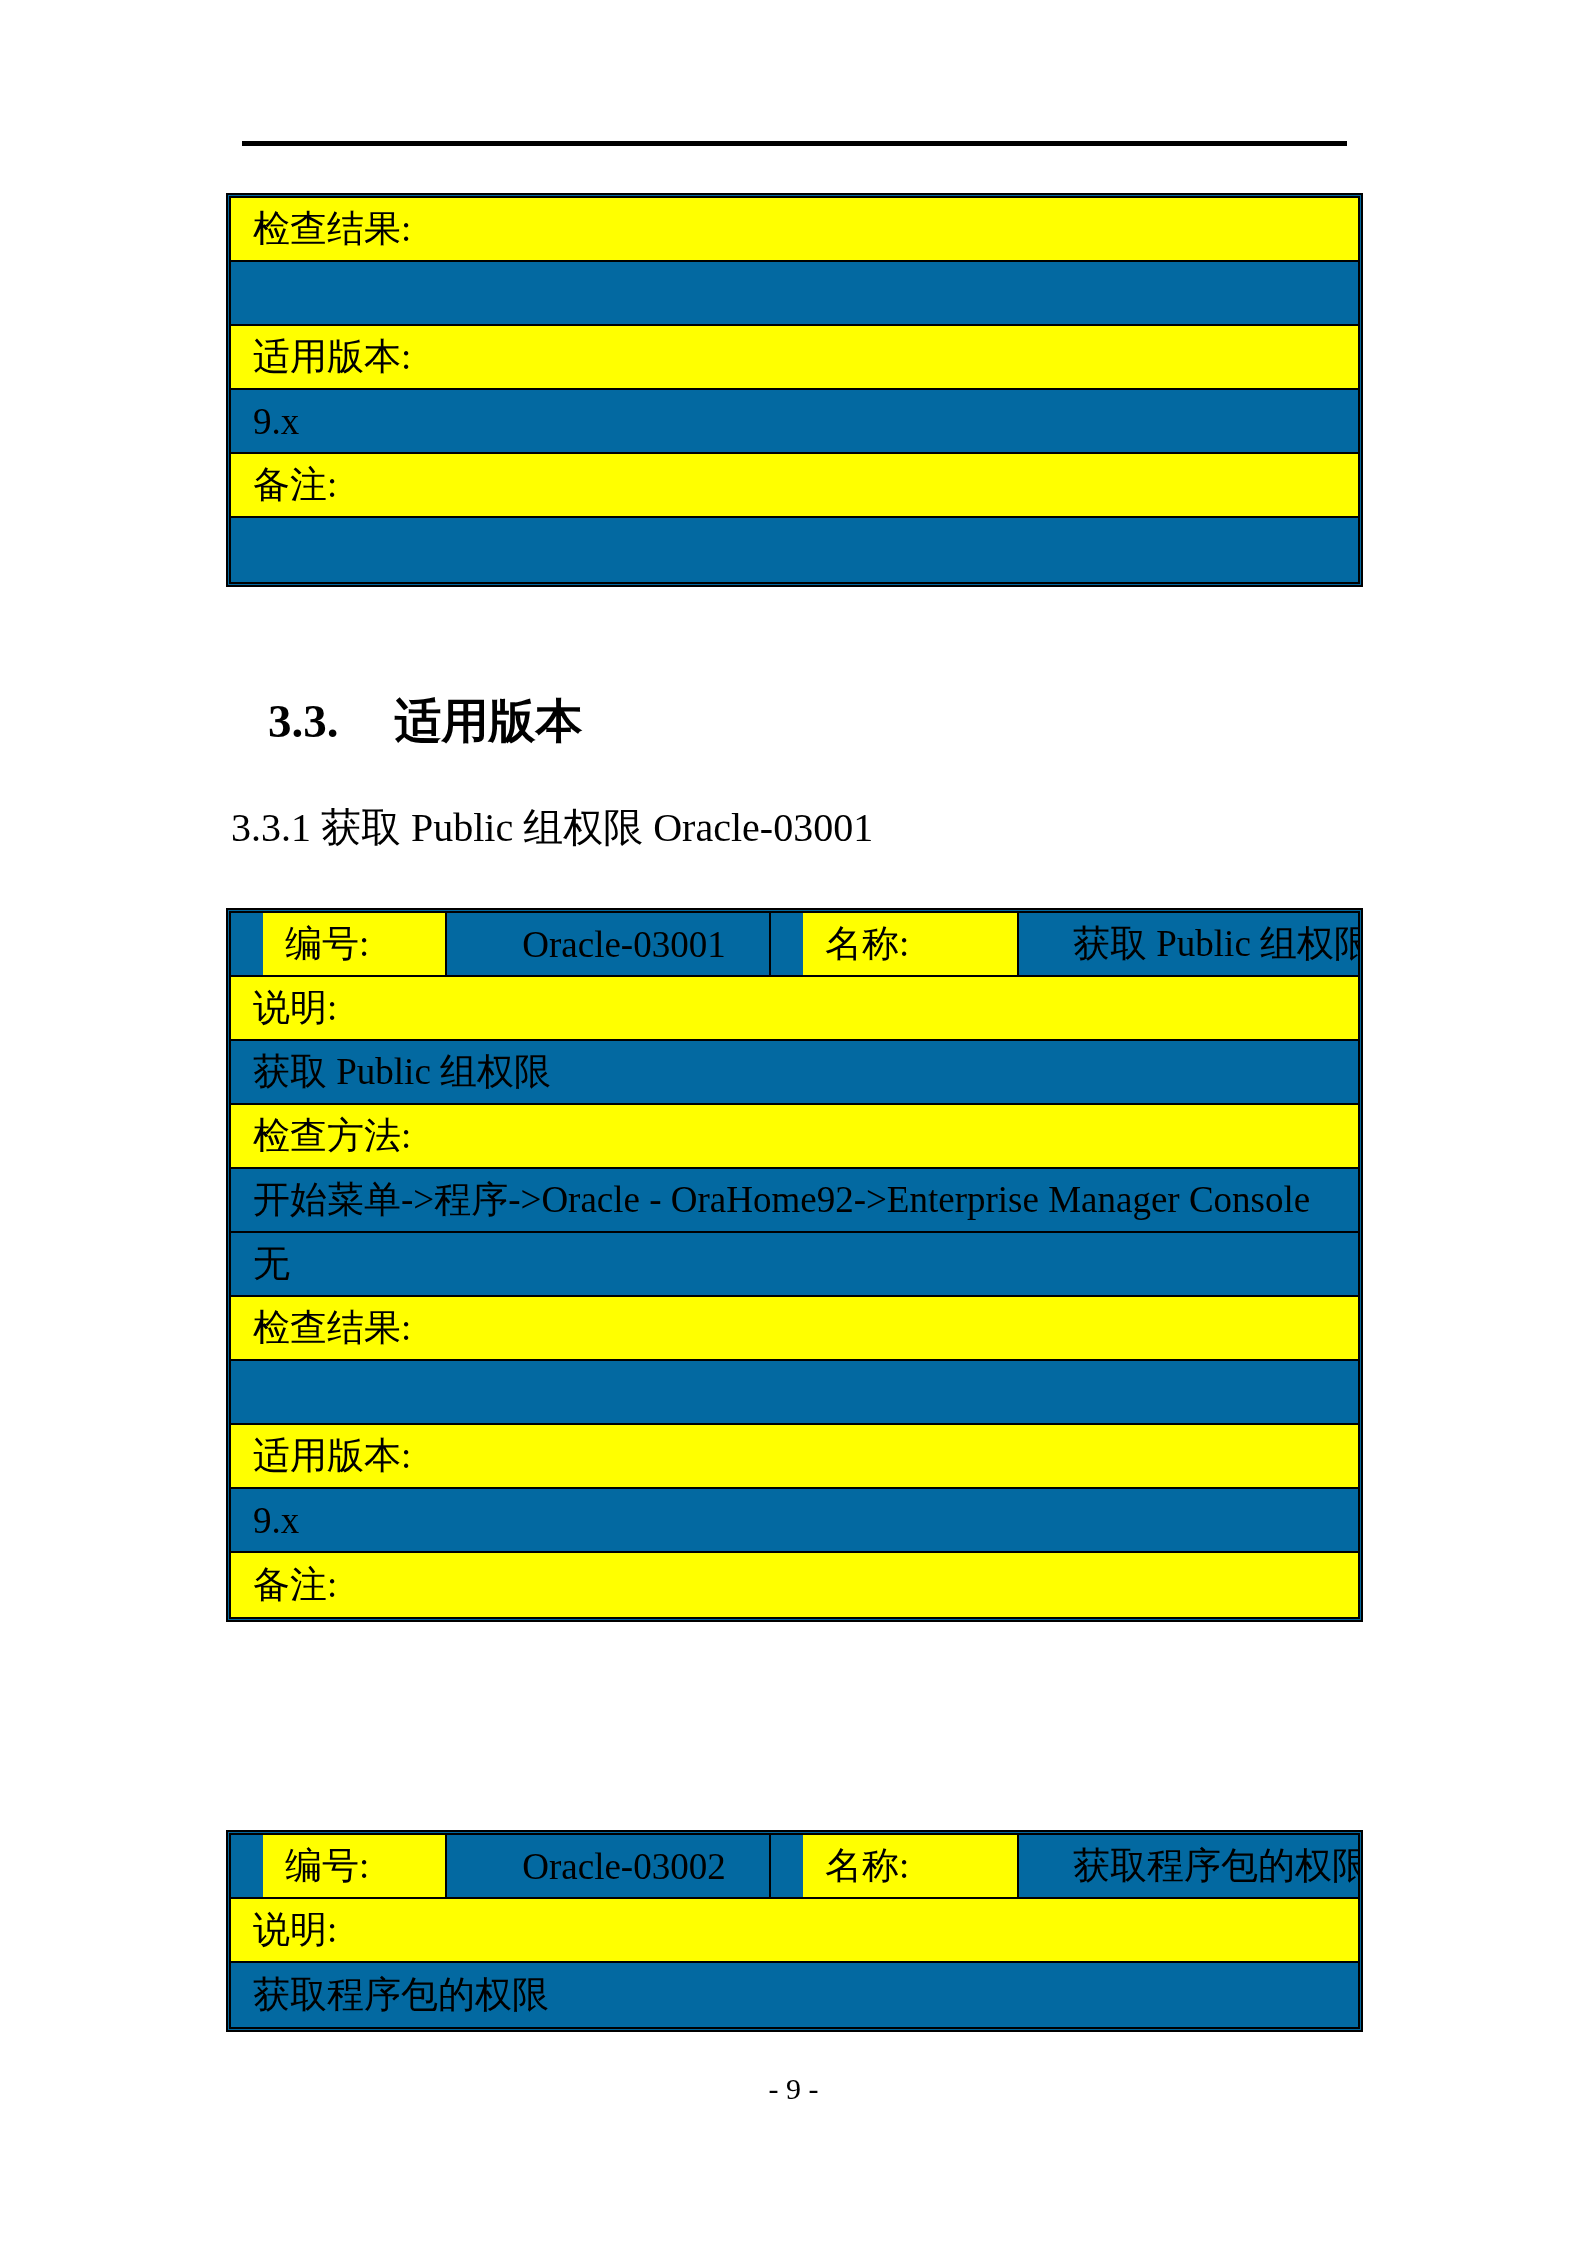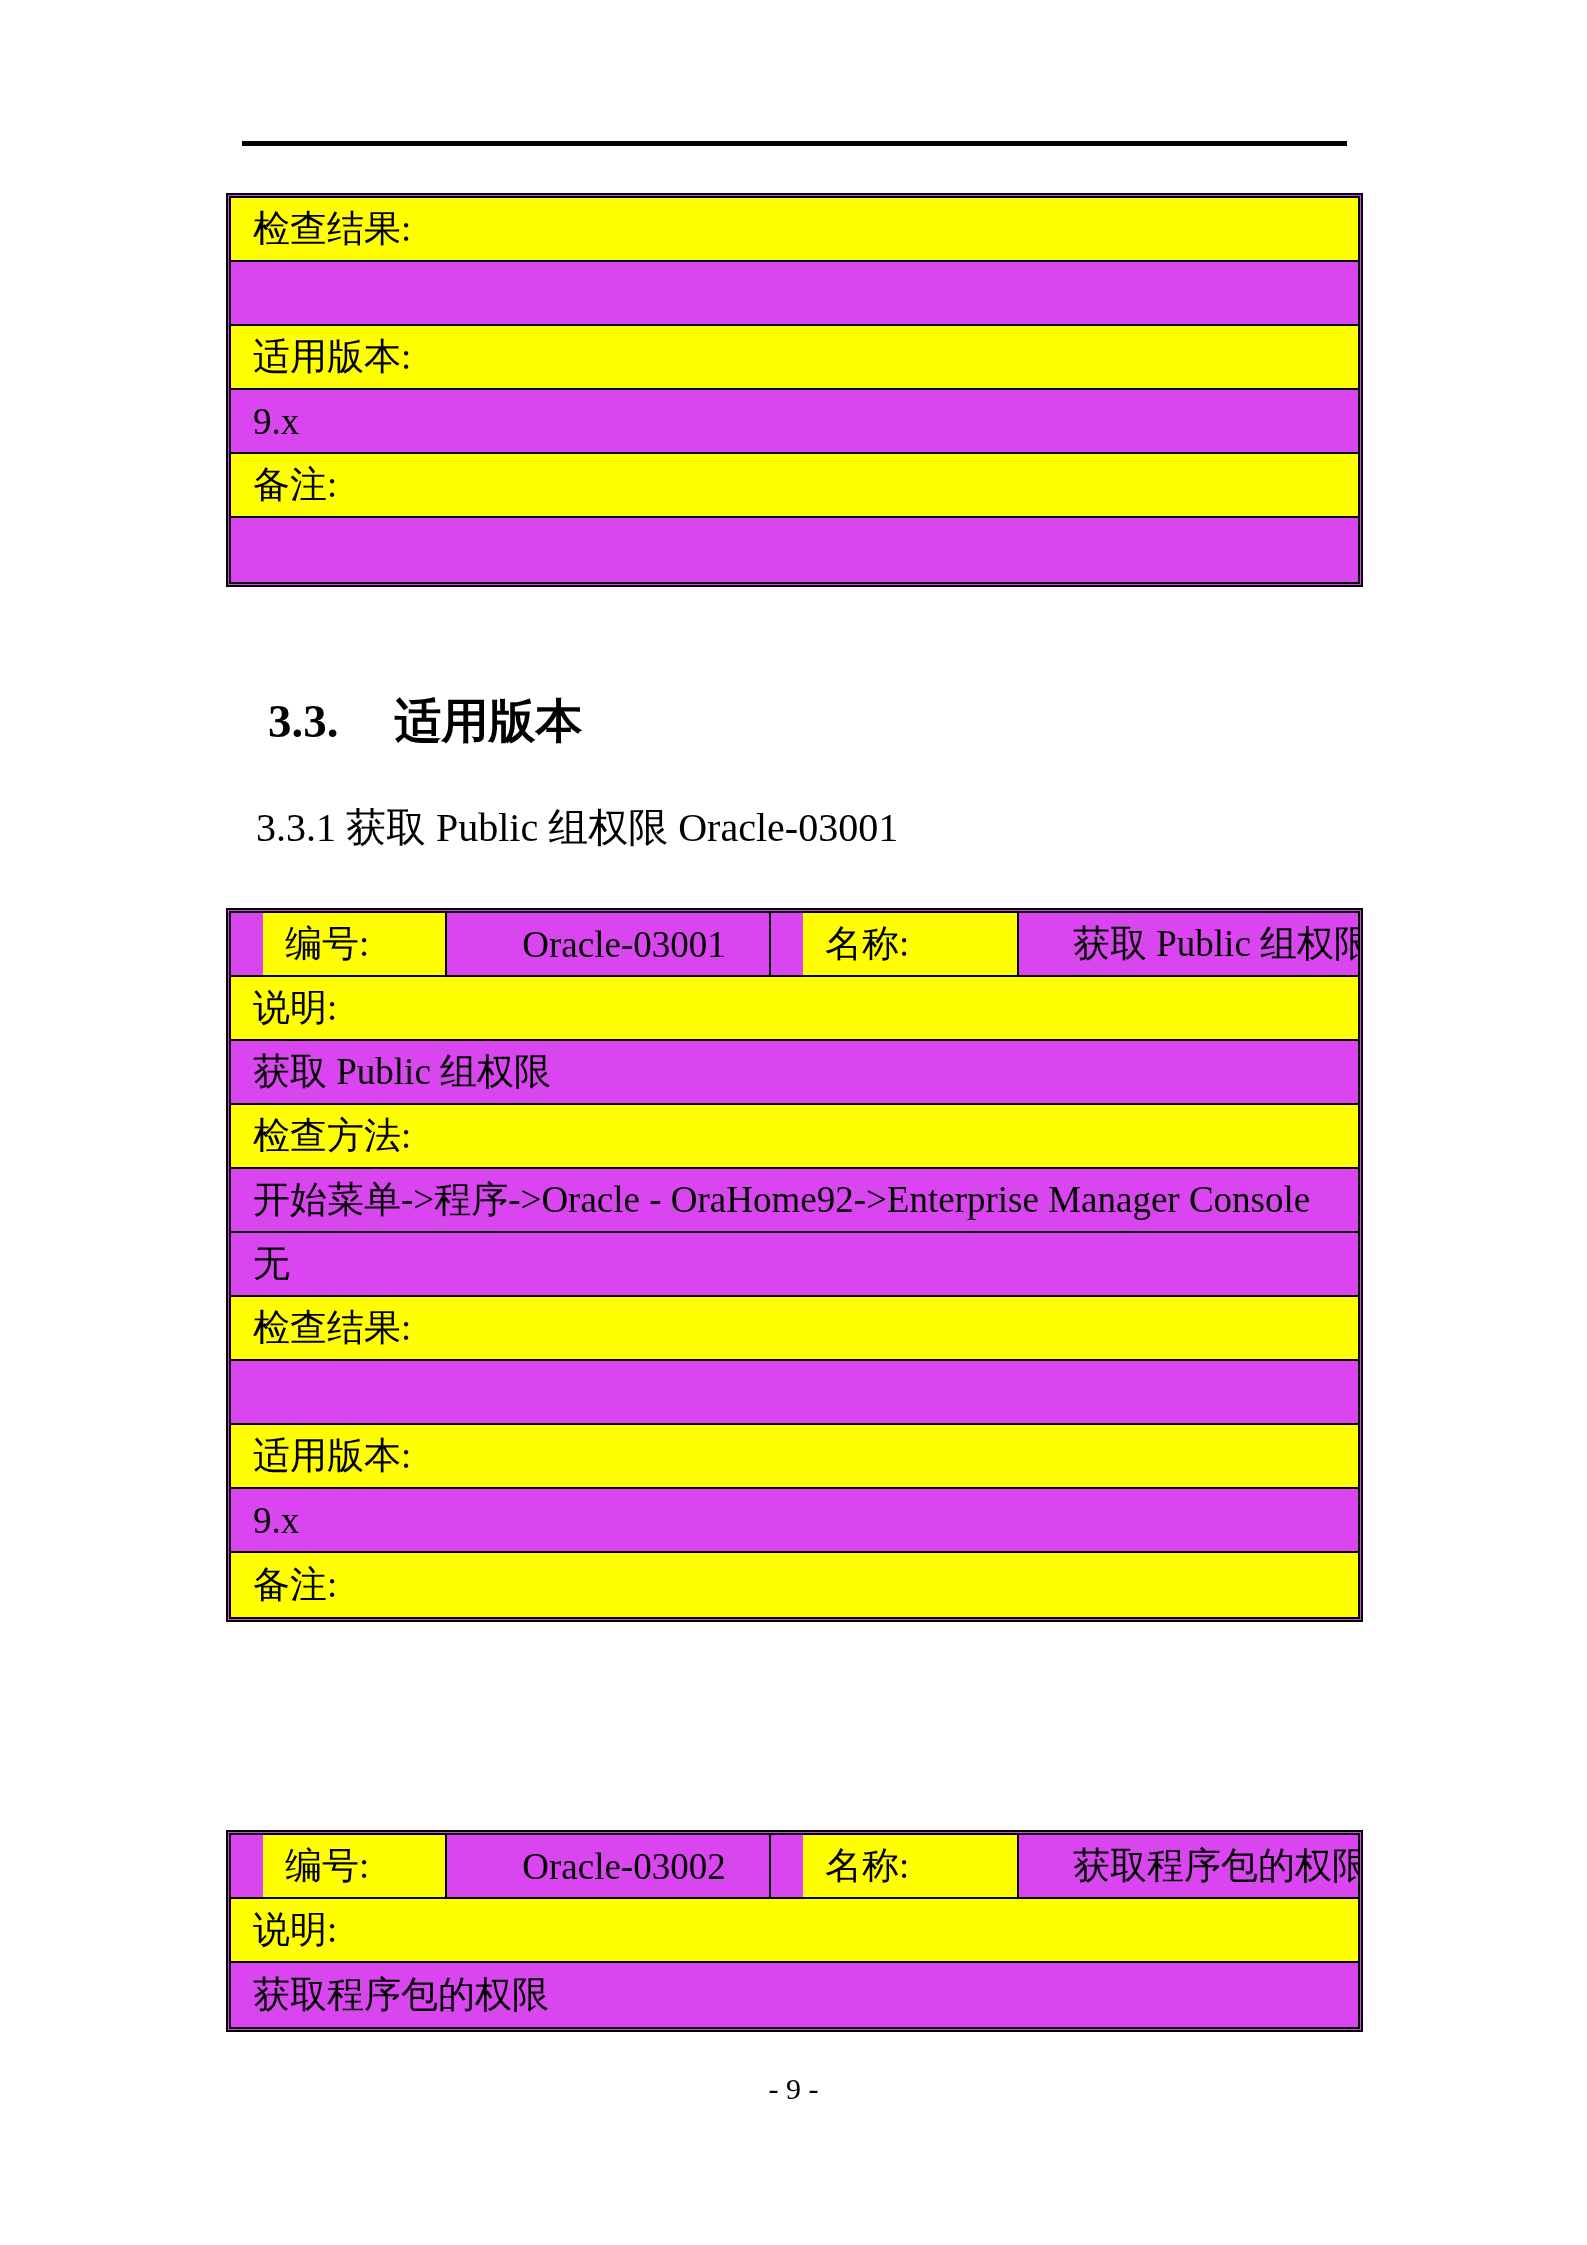--- a/index.html
+++ b/index.html
@@ -17,21 +17,21 @@
     left:242px; top:141px;
     width:1105px; height:5px;
     background:#000;
   }
   .tbl {
     position:absolute;
     left:226px;
     width:1137px;
     border:5px double #000;
     box-sizing:border-box;
-    background:#d946ef;
+    background:#0369a1;
   }
   #table-top { top:193px; }
   #table-03001 { top:908px; }
   #table-03002 { top:1830px; }
   .row {
     display:flex;
     align-items:center;
     height:64px;
     box-sizing:border-box;
     border-bottom:2px solid #000;
@@ -68,21 +68,21 @@
     font-weight:bold;
     white-space:nowrap;
   }
   .heading-1 .gap { display:inline-block; width:56px; }
   .heading-2 {
     position:absolute;
     font-size:40px;
     font-weight:normal;
     white-space:nowrap;
   }
-  #heading-331 { left:256px; top:800px; }
+  #heading-331 { left:231px; top:800px; }
   #heading-332 { left:240px; top:1728px; }
   .heading-2 .gap { display:inline-block; width:10px; }
   .page-number {
     position:absolute;
     left:0; top:2072px;
     width:100%;
     text-align:center;
     font-size:30px;
   }
 </style>

